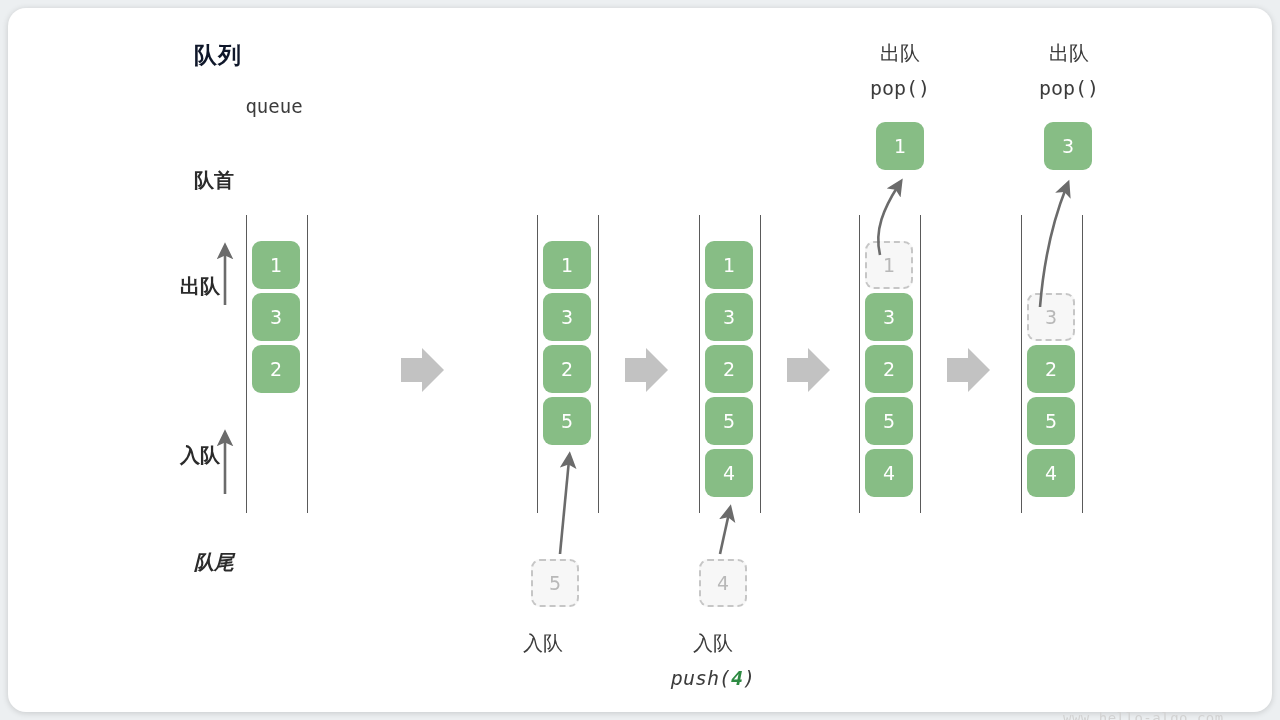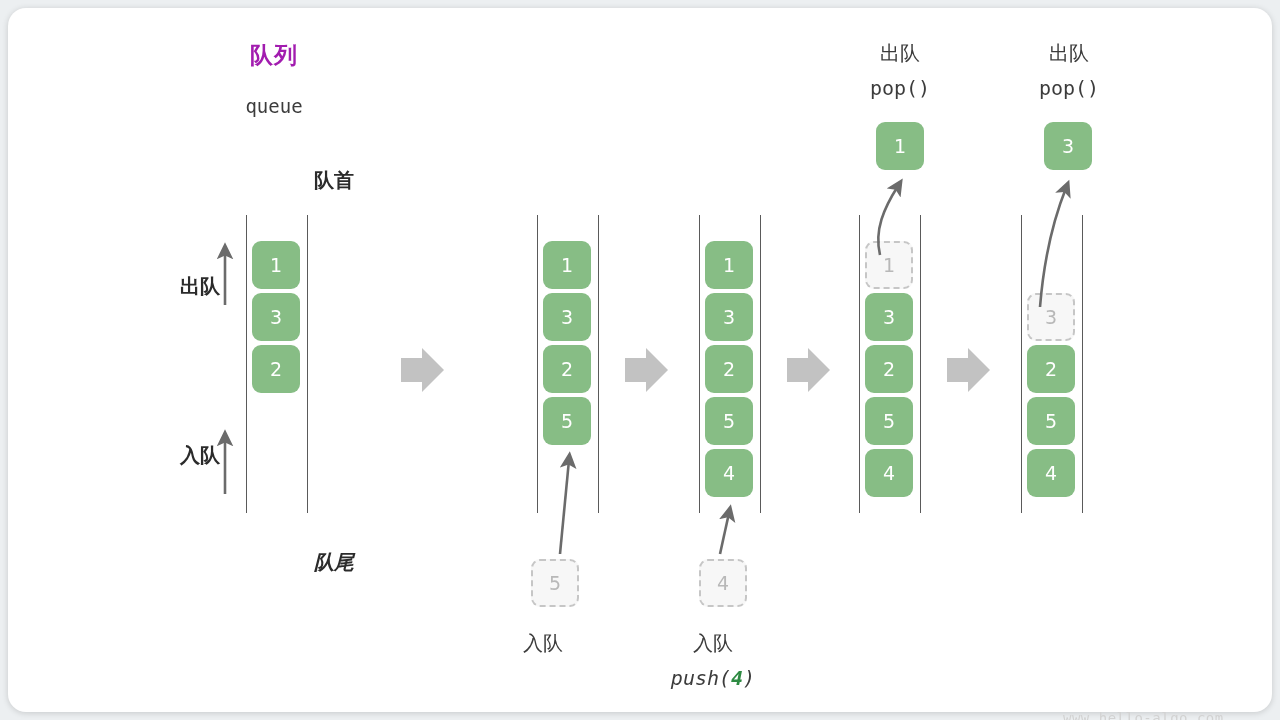--- a/index.html
+++ b/index.html
@@ -30,37 +30,37 @@
     box-shadow: 0 1px 6px rgba(0,0,0,0.16);
   }
 
   
   .abs { position: absolute; }
 
   
   .title-cn {
     font-size: 23px;
     font-weight: bold;
-    color: #a21caf;
-    text-align: center;
+    color: #0f172a;
+    text-align: left;
     letter-spacing: 1px;
     white-space: nowrap;
   }
   .title-en {
     font-size: 19px;
     color: #3c3c3c;
     text-align: center;
     font-family: "DejaVu Sans Mono", "Liberation Mono", monospace;
     white-space: nowrap;
   }
   .strong-cn {
     font-size: 20px;
     font-weight: bold;
     color: #2b2b2b;
-    text-align: right;
+    text-align: left;
     white-space: nowrap;
   }
   .op-cn {
     font-size: 20px;
     color: #3c3c3c;
     text-align: center;
     white-space: nowrap;
   }
   .op-code {
     font-size: 20px;

